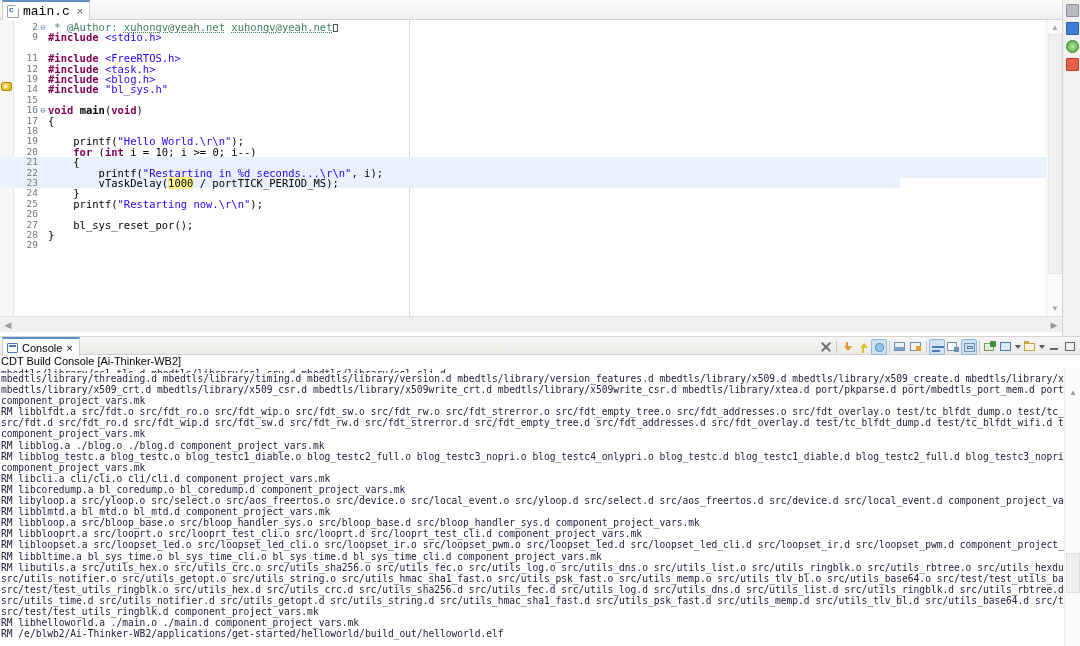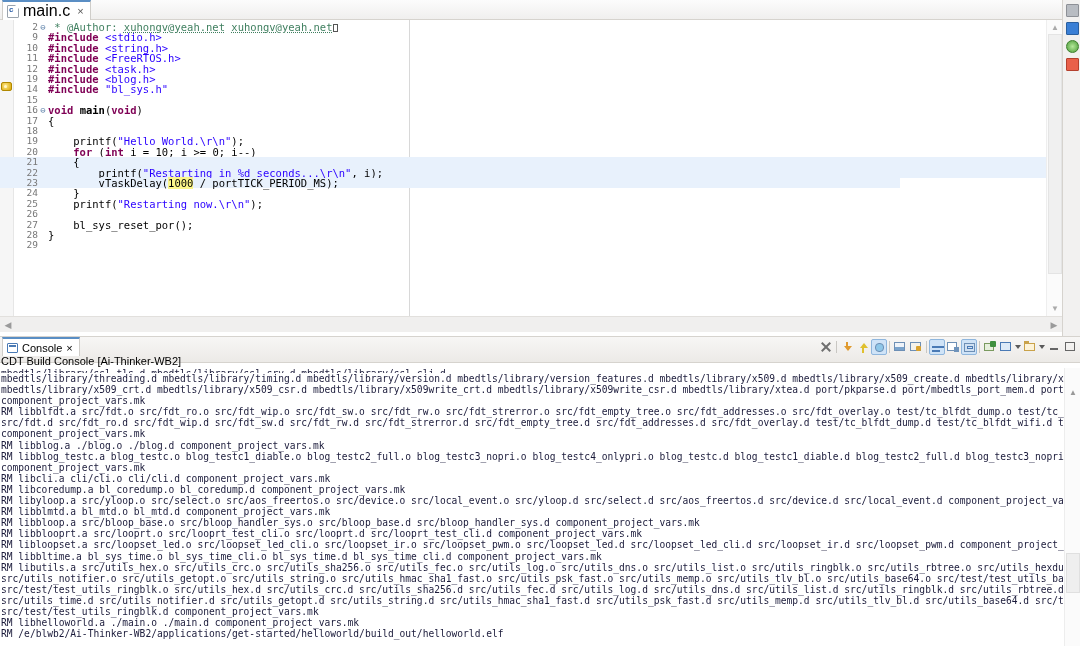--- a/index.html
+++ b/index.html
@@ -25,21 +25,21 @@
     border-bottom: 1px solid #d6d3ce;
   }
   .tab {
     position: absolute; left: 2px; top: 0px; height: 20px;
     display: flex; align-items: center; gap: 4px;
     padding: 0 6px 0 4px;
     background: #ffffff;
     border: 1px solid #cfcdc9; border-bottom: none;
     border-top: 2px solid #5a8ec4;
   }
-  .tab .tabtitle { font-size: 16px; color: #000; }
+  .tab .tabtitle { font-size: 13px; color: #000; font-family: Liberation Mono, monospace; }
   .tab .tabclose { font-size: 11px; color: #555; margin-left: 3px; cursor: pointer; }
   .ficon {
     width: 12px; height: 13px; position: relative;
     background: #ffffff; border: 1px solid #9aa3ad; border-radius: 1px;
     display:inline-block;
   }
   .ficon::after {
     content: "c"; position: absolute; left: 1px; top: -1px;
     font-size: 8px; color: #2b5fa8; font-weight: bold;
     font-family: "Liberation Sans", sans-serif;
@@ -136,21 +136,21 @@
   .rs-2 { top: 22px; background:#3a7fd5; border:1px solid #2a5f9f; border-radius:1px;}
   .rs-3 { top: 40px; background: radial-gradient(circle at 50% 50%, #b4e89a, #4b9b38); border-radius:50%; border:1px solid #3d7f2d;}
   .rs-4 { top: 58px; background:#e9604a; border:1px solid #b4402e; border-radius:1px;}
 
   
   .console-pane {
     position: absolute; left: 0; top: 336px; width: 1080px; height: 310px;
     background: #ffffff;
   }
   .console-tabbar {
-    position: absolute; left:0; top:0; width:1080px; height:27px;
+    position: absolute; left:0; top:0; width:1080px; height:19px;
     background: linear-gradient(to bottom,#f7f6f5,#eceae7);
     border-bottom:1px solid #d6d3ce; border-top:1px solid #d6d3ce;
   }
   .console-tab {
     position:absolute; left:2px; top:0; height:19px;
     display:flex; align-items:center; gap:4px; padding:0 6px 0 4px;
     background:#ffffff; border:1px solid #cfcdc9; border-bottom:none;
     border-top: 2px solid #5a8ec4;
   }
   .console-ico {
@@ -223,21 +223,20 @@
     <div class="code-area">
       <div class="gutter-marker">
         <div class="bp-icon" style="top:62px"></div>
       </div>
       <div class="gutter-num"></div>
       <div class="vline"></div>
 
       <div class="code-lines" id="code-lines">
           <div class="cline" style="position: absolute; top: 2px; left: 0px; width: 1062px;"><span class="num">2</span><span class="fold">⊖</span><span class="txt"><span class="p"> * @Author: </span><span class="p ulink">xuhongv@yeah.net</span><span class="p"> </span><span class="p ulink">xuhongv@yeah.net</span><span class="caret-box"></span></span></div>
           <div class="cline" style="position: absolute; top: 12.4px; left: 0px; width: 1062px;"><span class="num">9</span><span class="txt"><span class="pre">#include</span> <span class="hdr">&lt;stdio.h&gt;</span></span></div>
-          <div class="cline" style="position: absolute; top: 22.8px; left: 0px; width: 1062px;"><span class="num">10</span><span class="txt"><span class="pre">#include</span> <span class="hdr">&lt;string.h&gt;</span></span></div>
           <div class="cline" style="position: absolute; top: 33.2px; left: 0px; width: 1062px;"><span class="num">11</span><span class="txt"><span class="pre">#include</span> <span class="hdr">&lt;FreeRTOS.h&gt;</span></span></div>
           <div class="cline" style="position: absolute; top: 43.6px; left: 0px; width: 1062px;"><span class="num">12</span><span class="txt"><span class="pre">#include</span> <span class="hdr">&lt;task.h&gt;</span></span></div>
           <div class="cline" style="position: absolute; top: 54px; left: 0px; width: 1062px;"><span class="num">19</span><span class="txt"><span class="pre">#include</span> <span class="hdr">&lt;blog.h&gt;</span></span></div>
           <div class="cline" style="position: absolute; top: 64.4px; left: 0px; width: 1062px;"><span class="num">14</span><span class="txt"><span class="pre">#include</span> <span class="s">"bl_sys.h"</span></span></div>
           <div class="cline" style="position: absolute; top: 74.8px; left: 0px; width: 1062px;"><span class="num">15</span><span class="txt"></span></div>
           <div class="cline" style="position: absolute; top: 85.2px; left: 0px; width: 1062px;"><span class="num">16</span><span class="fold">⊖</span><span class="txt"><span class="k">void</span> <span style="font-weight:bold">main</span>(<span class="k">void</span>)</span></div>
           <div class="cline" style="position: absolute; top: 95.6px; left: 0px; width: 1062px;"><span class="num">17</span><span class="txt">{</span></div>
           <div class="cline" style="position: absolute; top: 106px; left: 0px; width: 1062px;"><span class="num">18</span><span class="txt"></span></div>
           <div class="cline" style="position: absolute; top: 116.4px; left: 0px; width: 1062px;"><span class="num">19</span><span class="txt">    printf(<span class="s">"Hello World.\r\n"</span>);</span></div>
           <div class="cline" style="position: absolute; top: 126.8px; left: 0px; width: 1062px;"><span class="num">20</span><span class="txt">    <span class="k">for</span> (<span class="k">int</span> i = 10; i &gt;= 0; i--)</span></div>

